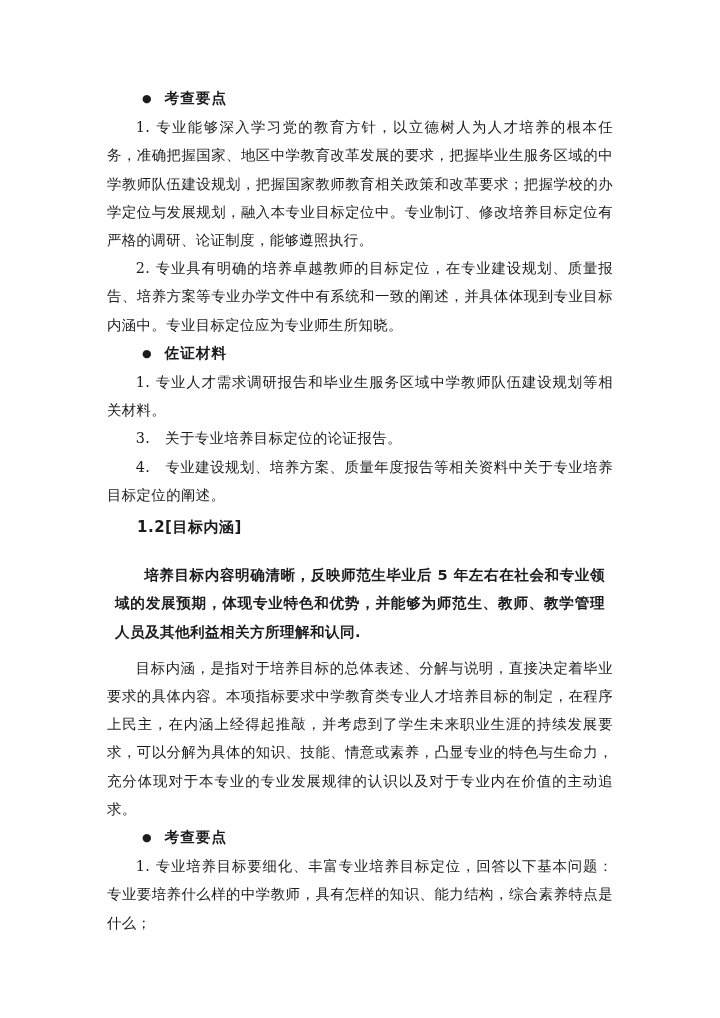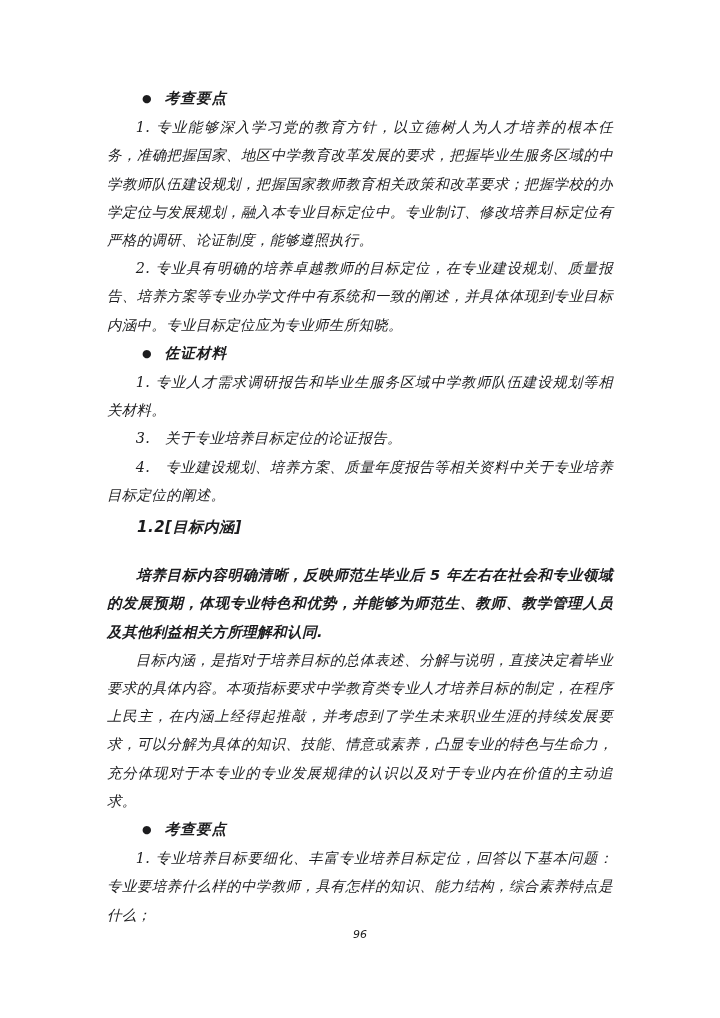--- a/index.html
+++ b/index.html
@@ -8,21 +8,20 @@
     background: #ffffff;
   }
   .page {
     position: relative;
     width: 720px;
     height: 1018px;
     background: #ffffff;
     overflow: hidden;
     font-family: "DejaVu Serif", "Liberation Serif", serif;
     color: #1c1c1e;
-    font-style: italic;
   }
   .content {
     position: absolute;
     left: 107px;
     top: 84px;
     width: 506px;
   }
   .para {
     margin: 0;
     font-size: 14.4px;
@@ -48,21 +47,21 @@
   .section-heading {
     margin: 4px 0 20px 0;
     padding-left: 2em;
     font-size: 15px;
     line-height: 28.2px;
     font-weight: bold;
     font-family: "DejaVu Sans", "Liberation Sans", sans-serif;
     letter-spacing: 0.5px;
   }
   .bold-para {
-    margin: 0;
+    margin: 8px;
     font-size: 14.6px;
     line-height: 28.2px;
     text-align: justify;
     text-indent: 2em;
     font-weight: bold;
     font-family: "DejaVu Sans", "Liberation Sans", sans-serif;
     letter-spacing: 0.4px;
   }
   .page-number {
     position: absolute;
@@ -105,14 +104,13 @@
     <p class="para">目标内涵，是指对于培养目标的总体表述、分解与说明，直接决定着毕业要求的具体内容。本项指标要求中学教育类专业人才培养目标的制定，在程序上民主，在内涵上经得起推敲，并考虑到了学生未来职业生涯的持续发展要求，可以分解为具体的知识、技能、情意或素养，凸显专业的特色与生命力，充分体现对于本专业的专业发展规律的认识以及对于专业内在价值的主动追求。</p>
 
     <div class="bullet-heading">
       <span class="bullet">●</span><span>考查要点</span>
     </div>
 
     <p class="para">1. 专业培养目标要细化、丰富专业培养目标定位，回答以下基本问题：专业要培养什么样的中学教师，具有怎样的知识、能力结构，综合素养特点是什么；</p>
 
   </div>
 
-  <div class="page-number">96</div>
 </div>
 
 </body></html>

